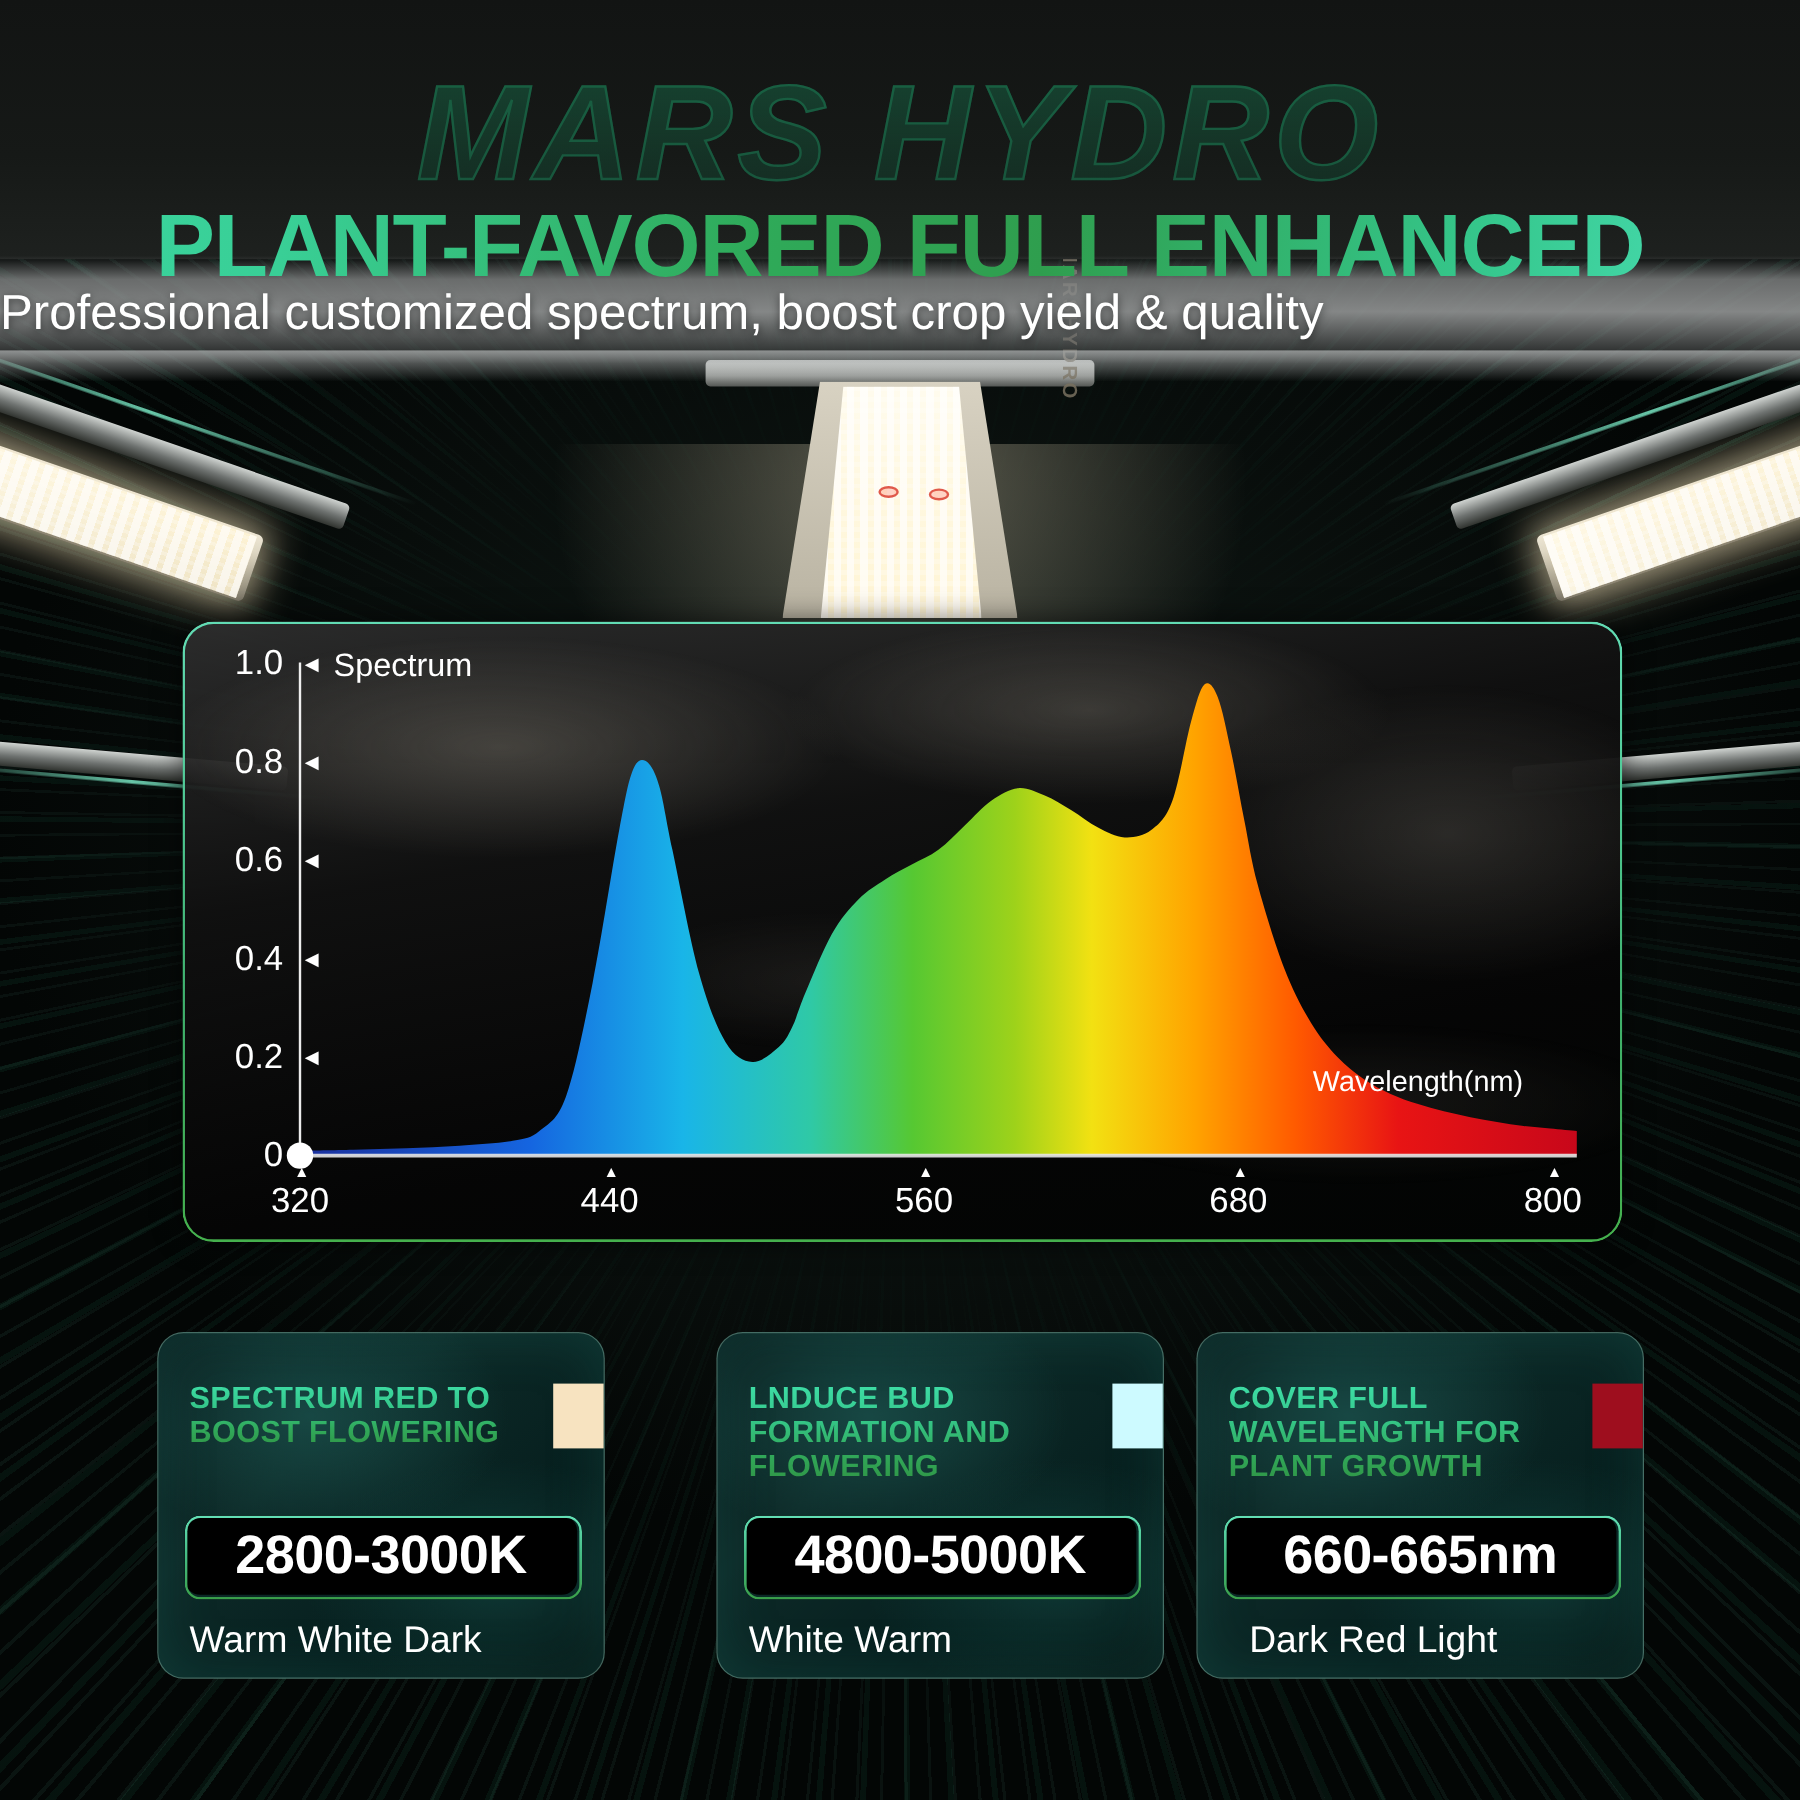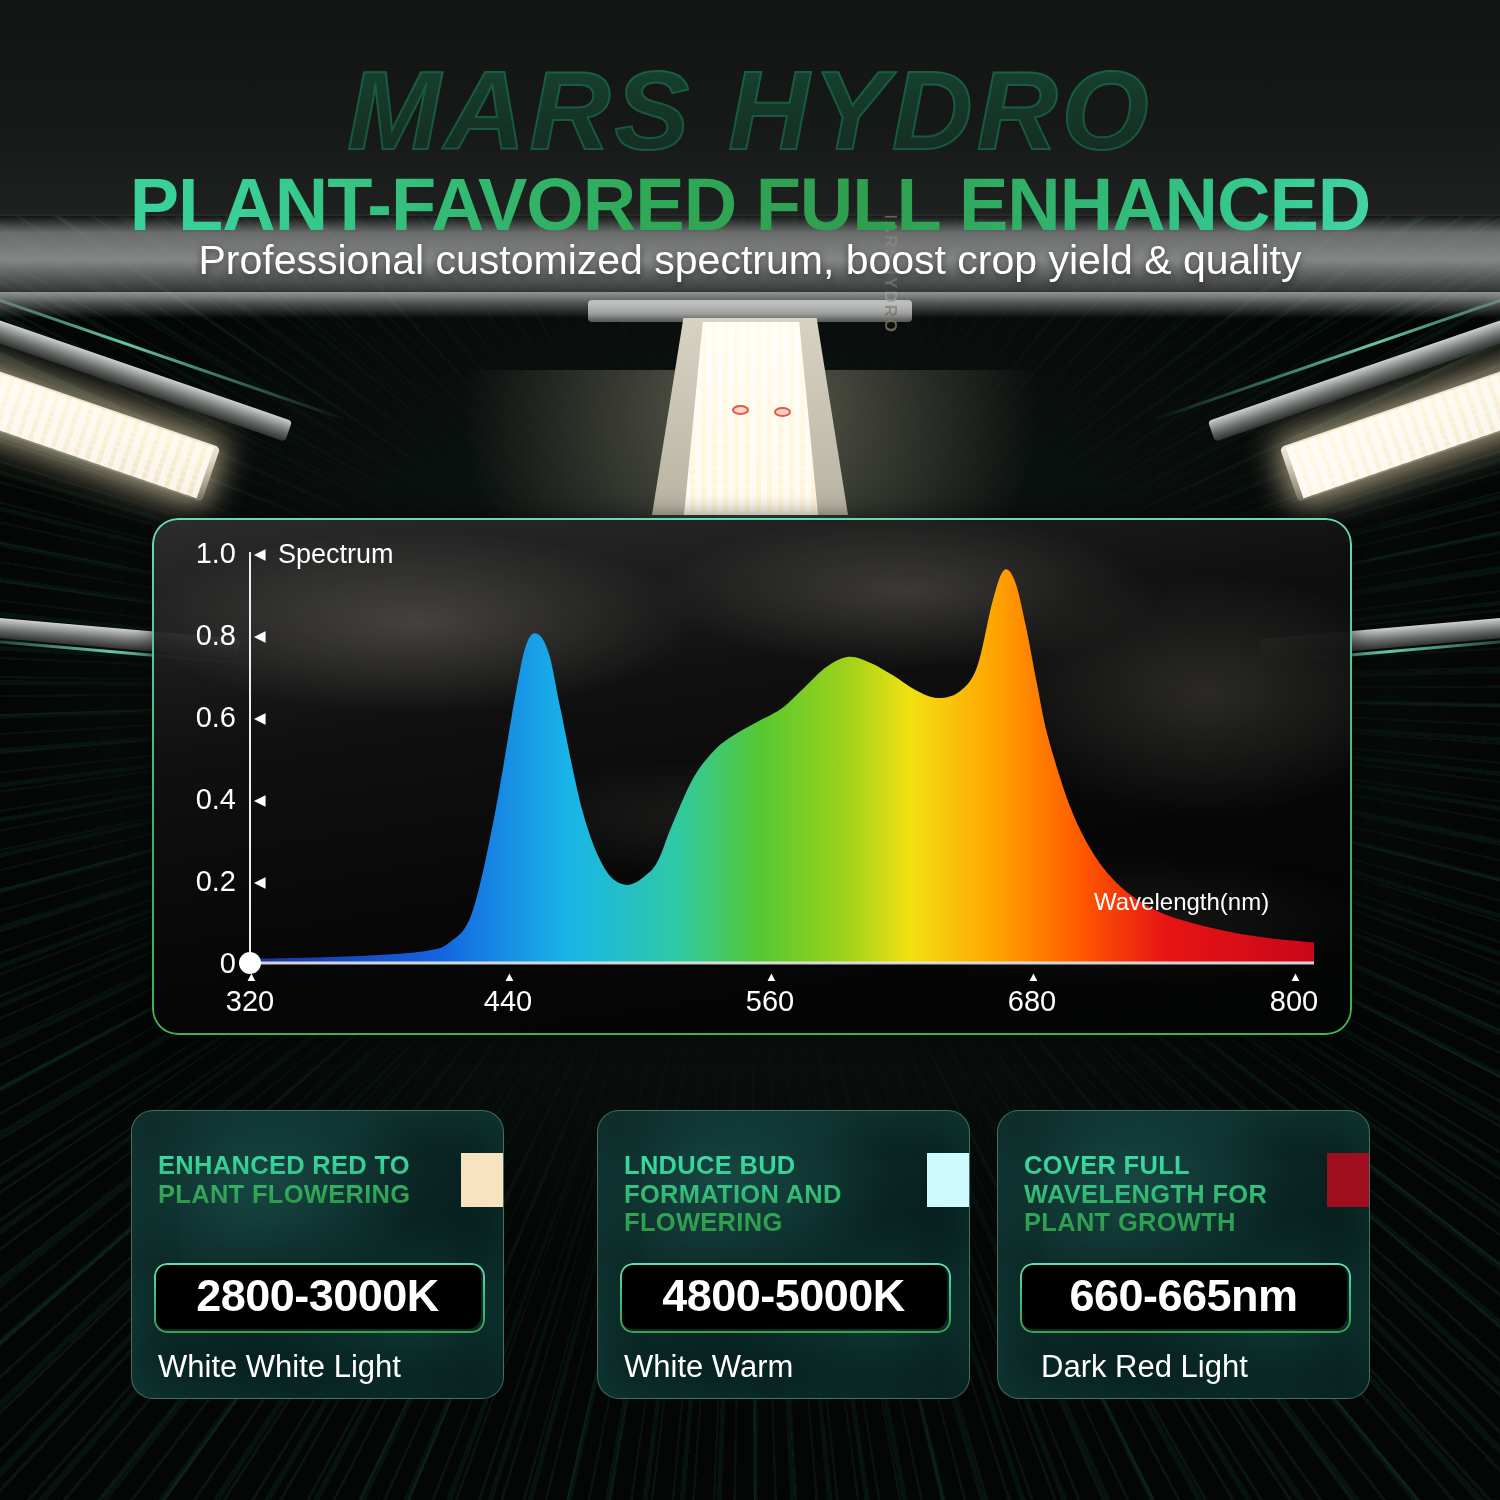--- a/index.html
+++ b/index.html
@@ -76,21 +76,21 @@
   .watermark{position:absolute;left:0;right:0;top:46px;text-align:center;
       font-size:112px;font-weight:700;letter-spacing:4px;
       color:transparent;-webkit-text-stroke:2px rgba(28,120,82,.55);
       background:linear-gradient(180deg,rgba(26,118,80,.50),rgba(14,70,48,.32));
       -webkit-background-clip:text;background-clip:text;
       font-style:italic;white-space:nowrap;}
   .headline{position:absolute;left:0;right:0;top:112px;text-align:center;
       font-size:74px;font-weight:700;letter-spacing:-1px;white-space:nowrap;
       background:linear-gradient(100deg,#3ad6a0 0%,#39cf96 16%,#2faa59 42%,#2f9e4e 58%,#35c78c 82%,#4ee2bb 100%);
       -webkit-background-clip:text;background-clip:text;color:transparent;}
-  .subtitle{position:absolute;left:0;right:0;top:237px;text-align:center;
+  .subtitle{position:absolute;left:0;right:0;top:237px;
       font-size:41px;color:#fff;white-space:nowrap;
       text-shadow:0 2px 7px rgba(0,0,0,.55);}
 
   
   .chart-card{position:absolute;left:152px;top:518px;width:1196px;height:513px;
       border-radius:26px;
       background:linear-gradient(170deg,rgba(46,46,46,.93) 0%, rgba(16,16,16,.96) 34%, rgba(5,5,5,.985) 70%, rgba(2,4,3,1) 100%);
       border:2px solid transparent;
       background-origin:border-box;
       box-shadow:0 0 24px rgba(0,0,0,.6);overflow:hidden;}
@@ -244,27 +244,27 @@
     <div class="xlab" style="left:818px;top:465px;">680</div>
     <div class="xtick" style="left:1135px;top:450px;">▲</div>
     <div class="xlab" style="left:1080px;top:465px;">800</div>
   </div>
 </div>
 <div class="chart-card-border"></div>
 
 <div class="cards">
 
   <div class="card" style="left:131px;">
-    <div class="card-heading">ENHANCED RED TO PLANT FLOWERING</div>
+    <div class="card-heading">SPECTRUM RED TO BOOST FLOWERING</div>
     <div class="swatch" style="background:#f7e3c0;"></div>
     <div class="valbox" style="top:152px;">
       <span class="valtext">2800-3000K</span>
     </div>
     <div class="valbox-border" style="top:152px;"></div>
-    <div class="card-caption" style="top:238px;">White White Light</div>
+    <div class="card-caption" style="top:238px;">Warm White Dark</div>
   </div>
 
   <div class="card" style="left:597px;">
     <div class="card-heading">LNDUCE BUD FORMATION AND FLOWERING</div>
     <div class="swatch" style="background:#cdfaff;"></div>
     <div class="valbox" style="top:152px;">
       <span class="valtext">4800-5000K</span>
     </div>
     <div class="valbox-border" style="top:152px;"></div>
     <div class="card-caption" style="top:238px;">White Warm</div>

